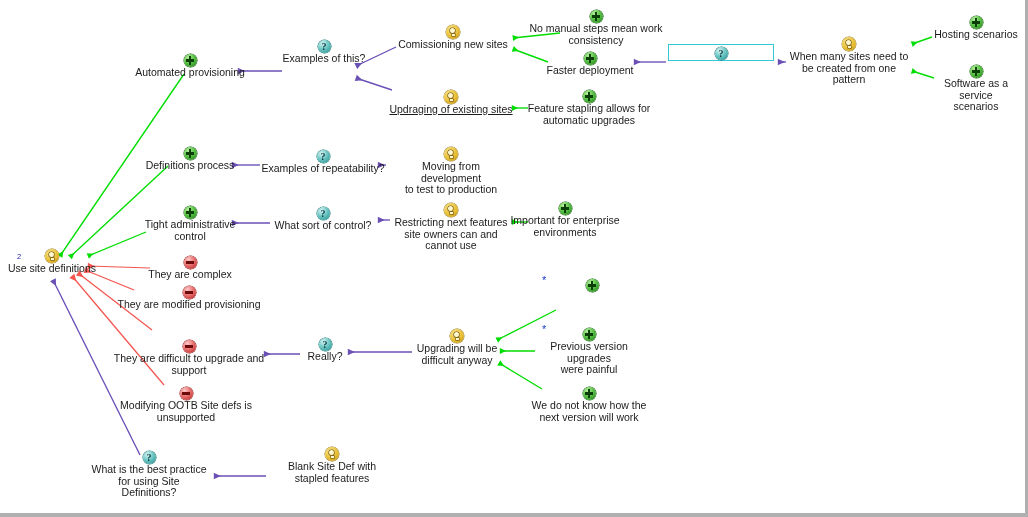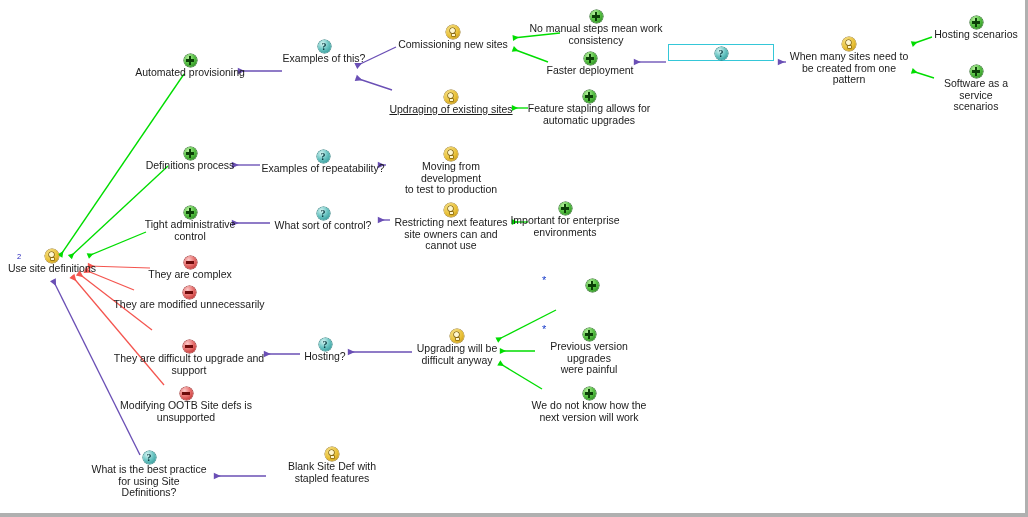--- a/index.html
+++ b/index.html
@@ -193,29 +193,29 @@
         <line x1="934" y1="78" x2="912" y2="71" stroke="#00dd00" stroke-width="1.35" marker-end="url(#ah-pro)"></line>
       </g>
   </svg>
   <div id="node-layer">
       <div class="node" style="left: 2px; top: 248px; width: 100px;"><span class="icon-wrap"><span class="ic ic-bulb"></span><span class="badge-count">2</span></span><span class="label">Use site definitions</span></div>
       <div class="node" style="left: 134px; top: 52px; width: 112px;"><span class="icon-wrap"><span class="ic ic-plus"></span></span><span class="label">Automated provisioning</span></div>
       <div class="node" style="left: 140px; top: 145px; width: 100px;"><span class="icon-wrap"><span class="ic ic-plus"></span></span><span class="label">Definitions process</span></div>
       <div class="node" style="left: 140px; top: 204px; width: 100px;"><span class="icon-wrap"><span class="ic ic-plus"></span></span><span class="label">Tight administrative
 control</span></div>
       <div class="node" style="left: 142px; top: 254px; width: 96px;"><span class="icon-wrap"><span class="ic ic-minus"></span></span><span class="label">They are complex</span></div>
-      <div class="node" style="left: 110px; top: 284px; width: 158px;"><span class="icon-wrap"><span class="ic ic-minus"></span></span><span class="label">They are modified unnecessarily</span></div>
+      <div class="node" style="left: 110px; top: 284px; width: 158px;"><span class="icon-wrap"><span class="ic ic-minus"></span></span><span class="label">They are modified provisioning</span></div>
       <div class="node" style="left: 110px; top: 338px; width: 158px;"><span class="icon-wrap"><span class="ic ic-minus"></span></span><span class="label">They are difficult to upgrade and
 support</span></div>
       <div class="node" style="left: 116px; top: 385px; width: 140px;"><span class="icon-wrap"><span class="ic ic-minus"></span></span><span class="label">Modifying OOTB Site defs is
 unsupported</span></div>
       <div class="node" style="left: 278px; top: 38px; width: 92px;"><span class="icon-wrap"><span class="ic ic-question">?</span></span><span class="label">Examples of this?</span></div>
       <div class="node" style="left: 258px; top: 148px; width: 130px;"><span class="icon-wrap"><span class="ic ic-question">?</span></span><span class="label">Examples of repeatability?</span></div>
       <div class="node" style="left: 268px; top: 205px; width: 110px;"><span class="icon-wrap"><span class="ic ic-question">?</span></span><span class="label">What sort of control?</span></div>
-      <div class="node" style="left: 298px; top: 336px; width: 54px;"><span class="icon-wrap"><span class="ic ic-question">?</span></span><span class="label">Hosting?</span></div>
+      <div class="node" style="left: 298px; top: 336px; width: 54px;"><span class="icon-wrap"><span class="ic ic-question">?</span></span><span class="label">Really?</span></div>
       <div class="node" style="left: 90px; top: 449px; width: 118px;"><span class="icon-wrap"><span class="ic ic-question">?</span></span><span class="label">What is the best practice
 for using Site
 Definitions?</span></div>
       <div class="node" style="left: 396px; top: 24px; width: 114px;"><span class="icon-wrap"><span class="ic ic-bulb"></span></span><span class="label">Comissioning new sites</span></div>
       <div class="node" style="left: 388px; top: 89px; width: 126px; text-decoration: underline;"><span class="icon-wrap"><span class="ic ic-bulb"></span></span><span class="label">Updraging of existing sites</span></div>
       <div class="node" style="left: 392px; top: 146px; width: 118px;"><span class="icon-wrap"><span class="ic ic-bulb"></span></span><span class="label">Moving from development
 to test to production</span></div>
       <div class="node" style="left: 392px; top: 202px; width: 118px;"><span class="icon-wrap"><span class="ic ic-bulb"></span></span><span class="label">Restricting next features
 site owners can and
 cannot use</span></div>

